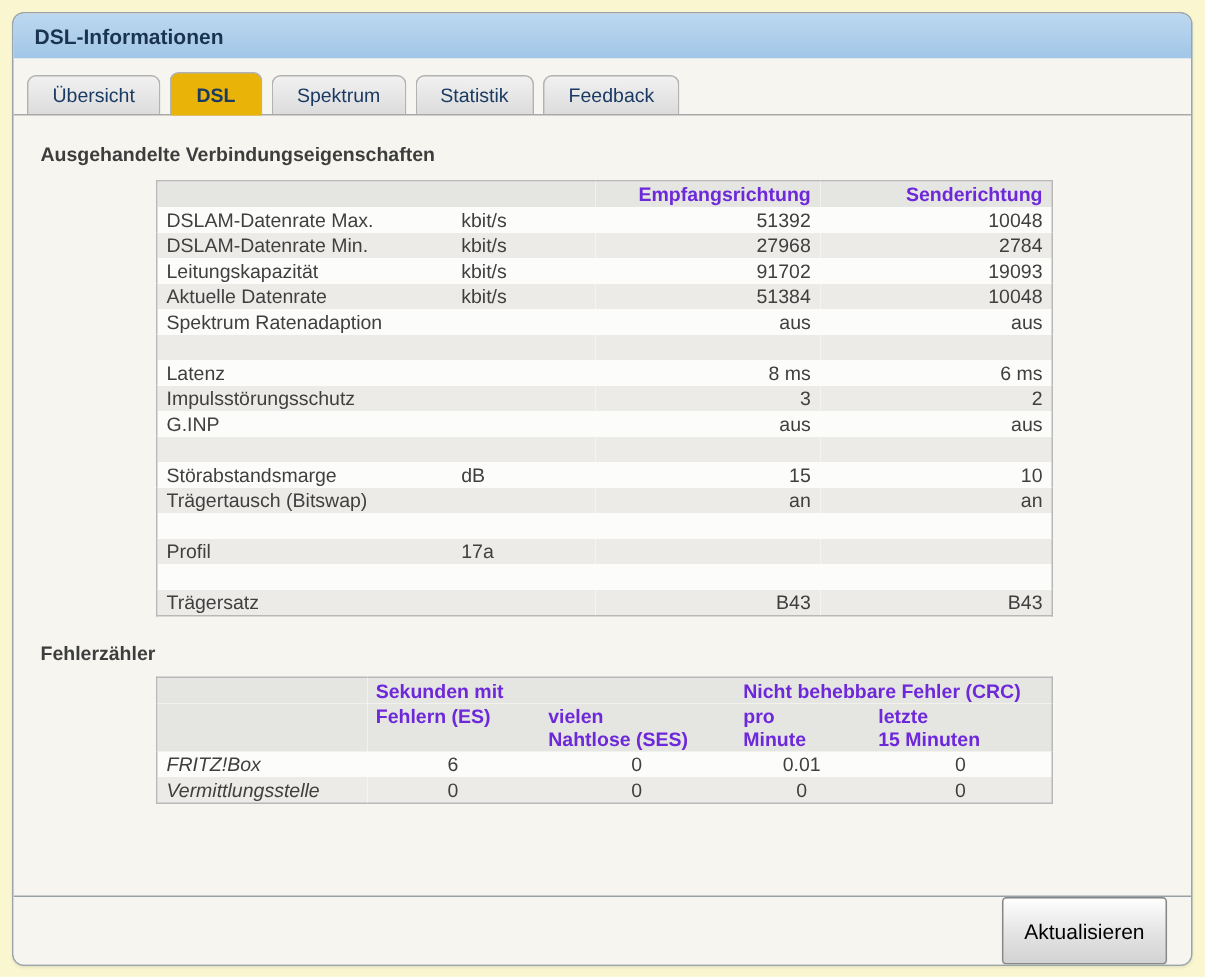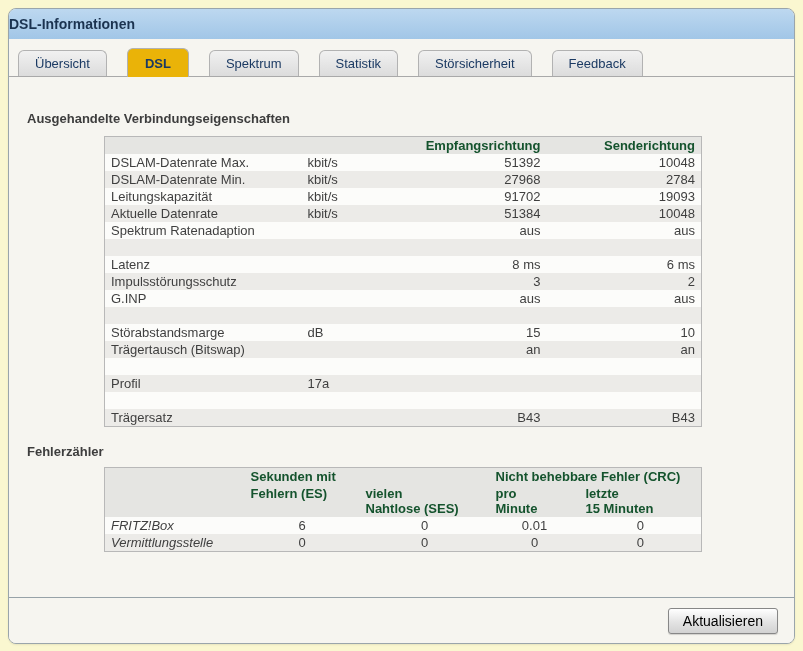--- a/index.html
+++ b/index.html
@@ -16,51 +16,52 @@
     background: #f6f5f0;
     border: 1px solid #9aa5ab;
     border-radius: 8px;
     overflow: hidden;
     box-shadow: 0 1px 2px rgba(0,0,0,0.08);
   }
   .titlebar {
     height: 31px;
     background: linear-gradient(#bdd8f0, #a1c6e7);
     display: flex; align-items: center;
+    padding-left: 14px;
     font-size: 14px; font-weight: bold;
     color: #1b3350;
     border-bottom: 1px solid #f6f5f0;
   }
   .tabstrip {
     margin-top: 7px;
     padding-left: 9px;
     display: flex;
     align-items: flex-end;
     border-bottom: 1px solid #a9a9a9;
     height: 30px;
   }
   .tab {
     background: linear-gradient(#f1f1f1, #dcdcdc);
     border: 1px solid #b2b2b2;
     border-bottom: none;
     border-radius: 6px 6px 0 0;
     padding: 5px 16px 5px 16px;
-    margin-right: 20px;
+    margin-right: 6px;
     font-size: 13px;
     color: #1b3a63;
     cursor: pointer;
     white-space: nowrap;
   }
   .tab.active {
     background: #eab308;
     font-weight: bold;
     padding: 7px 17px 6px 17px;
     margin-bottom: -1px;
   }
-  .content { padding-top: 1px; margin-top: 16px; }
+  .content { padding-top: 1px; }
   .section-heading {
     font-size: 13px;
     font-weight: bold;
     color: #3d3d3d;
     margin: 17px 0 0 18px;
   }
   table {
     border-collapse: collapse;
     margin: 10px 0 0 95px;
     width: 597px;
@@ -73,21 +74,21 @@
   th, td {
     padding: 1px 6px;
     height: 17px;
     line-height: 15px;
     white-space: nowrap;
     overflow: hidden;
     font-weight: normal;
     text-align: left;
   }
   thead tr { background: #e5e5e2; }
-  thead th { font-weight: bold; color: #14532d; }
+  thead th { font-weight: bold; color: #6d28d9; }
   tbody tr:nth-child(odd)  { background: #fcfcfa; }
   tbody tr:nth-child(even) { background: #ecebe8; }
 
   
   .conn col.c1 { width: 197px; }
   .conn col.c2 { width: 95px; }
   .conn col.c3 { width: 150px; }
   .conn col.c4 { width: 155px; }
   .conn th:nth-child(3), .conn td:nth-child(3),
   .conn th:nth-child(4), .conn td:nth-child(4) { text-align: right; }
@@ -104,21 +105,20 @@
   .err td { text-align: center; }
   .err td:first-child { text-align: left; font-style: italic; }
 
   .footer {
     position: absolute;
     left: 0; right: 0; bottom: 0;
     height: 46px;
     border-top: 1px solid #97a2a8;
     display: flex;
     justify-content: flex-end;
-    align-items: center;
     padding-right: 16px;
     background: #f6f5f0;
   }
   .btn {
     font-family: "Liberation Sans", "DejaVu Sans", sans-serif;
     font-size: 14px;
     color: #000;
     padding: 4px 14px;
     background: linear-gradient(#ffffff, #e3e3e3 55%, #d2d2d2);
     border: 1px solid #878787;
@@ -141,23 +141,20 @@
       <span>Übersicht</span>
     </div>
     <div class="tab active">
       <span>DSL</span>
     </div>
     <div class="tab">
       <span>Spektrum</span>
     </div>
     <div class="tab">
       <span>Statistik</span>
-    </div>
-    <div class="tab">
-      <span>Störsicherheit</span>
     </div>
     <div class="tab">
       <span>Feedback</span>
     </div>
   </div>
 
   <div class="content">
 
     <div class="section-heading">Ausgehandelte Verbindungseigenschaften</div>
 

